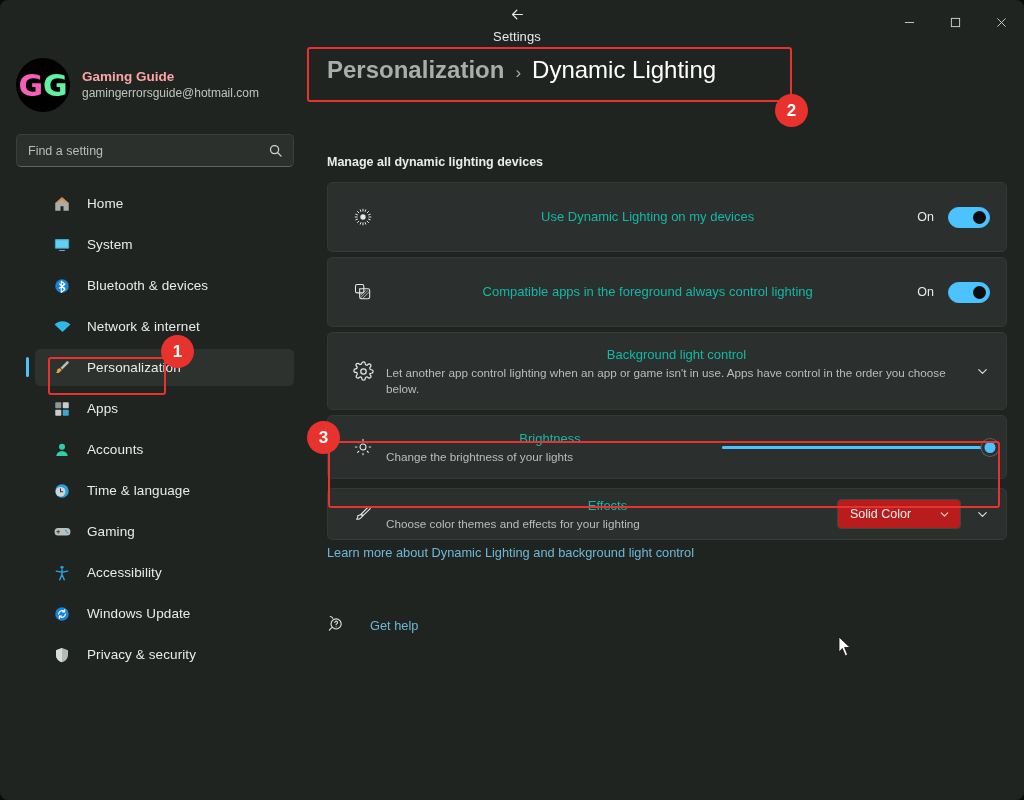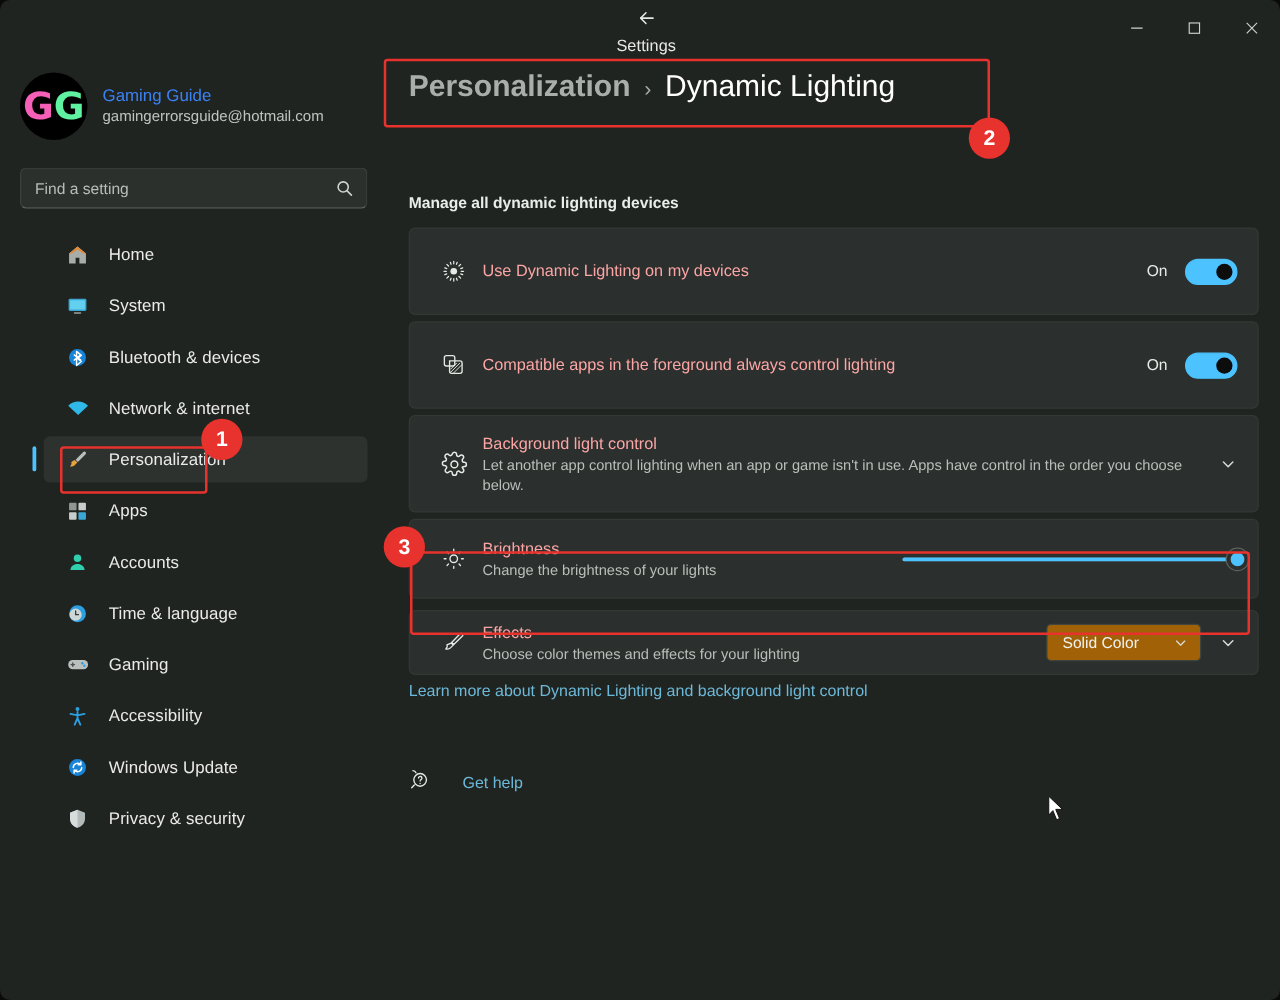--- a/index.html
+++ b/index.html
@@ -42,21 +42,21 @@
   }
   .profile { display: flex; align-items: center; padding: 14px 0 0 16px; }
   .avatar {
     width: 54px; height: 54px; border-radius: 50%;
     background: #000; display: flex; align-items: center; justify-content: center;
     flex: 0 0 54px; overflow: hidden;
   }
   .avatar .g1 { font-size: 30px; font-weight: bold; font-family: "DejaVu Sans", sans-serif; }
   .avatar .g2 { font-size: 30px; font-weight: bold; font-family: "DejaVu Sans", sans-serif; }
   .profile-text { margin-left: 12px; }
-  .profile-name { font-size: 13.5px; font-weight: normal; color: #3b82f6; line-height: 17px; }
+  .profile-name { font-size: 13.5px; font-weight: bold; color: #fca5a5; line-height: 17px; }
   .profile-mail { font-size: 12px; color: #bfc4bf; line-height: 17px; }
 
   .searchwrap {
     margin: 22px 16px 0 16px; height: 33px; position: relative;
     background: #2b302c; border: 1px solid #3a403b; border-bottom-color: #606560;
     border-radius: 5px; display: flex; align-items: center;
   }
   .searchwrap input {
     flex: 1; background: transparent; border: none; outline: none;
     color: #e6e6e6; font-size: 12.5px; padding: 0 30px 0 11px;
@@ -95,21 +95,21 @@
     font-size: 12.5px; font-weight: bold; color: #e9ede9;
   }
 
   .card {
     position: absolute; left: 17px; width: 680px;
     background: #2b2f2d; border: 1px solid #333834; border-radius: 5px;
     display: flex; align-items: center;
   }
   .card-ico { width: 46px; flex: 0 0 46px; display: flex; align-items: center; justify-content: center; color: #e6eae6; margin-left: 12px; }
   .card-body { flex: 1; padding-right: 8px; }
-  .card-title { font-size: 13px; color: #fca5a5; line-height: 18px; }
+  .card-title { font-size: 13px; color: #14b8a6; line-height: 18px; text-align: center; }
   .card-sub { font-size: 11.7px; color: #b9beba; line-height: 16px; margin-top: 1px; }
   .card-right { display: flex; align-items: center; gap: 14px; padding-right: 16px; }
   .toggle-label { font-size: 12.5px; color: #e8ece8; }
 
   .toggle {
     width: 42px; height: 21px; border-radius: 11px; background: #4cc2ff;
     position: relative; cursor: pointer; border: 1px solid #4cc2ff;
   }
   .toggle .knob {
     position: absolute; right: 3px; top: 3px; width: 13px; height: 13px;
@@ -127,21 +127,21 @@
     position: absolute; left: 0; top: 10px; height: 3px; border-radius: 2px;
     background: #4cc2ff;
   }
   .slider .thumb {
     position: absolute; top: 3px; width: 17px; height: 17px; border-radius: 50%;
     background: #4cc2ff; border: 3px solid #2b2f2d; box-shadow: 0 0 0 1px #5b615c;
     transform: translateX(-50%);
   }
 
   .dropdown {
-    height: 30px; min-width: 124px; background: #a16207; border: 1px solid #40453f;
+    height: 30px; min-width: 124px; background: #b91c1c; border: 1px solid #40453f;
     border-radius: 4px; display: flex; align-items: center; justify-content: space-between;
     padding: 0 9px 0 12px; cursor: pointer; gap: 10px;
   }
   .dropdown-value { font-size: 12.5px; color: #f0f2f0; }
 
   .link {
     position: absolute; left: 17px; font-size: 12.8px; color: #6cb8d8; cursor: pointer;
   }
   .gethelp-row { position: absolute; left: 17px; display: flex; align-items: flex-end; gap: 24px; }
   .gethelp-ico { color: #e4e8e4; display:flex; }

